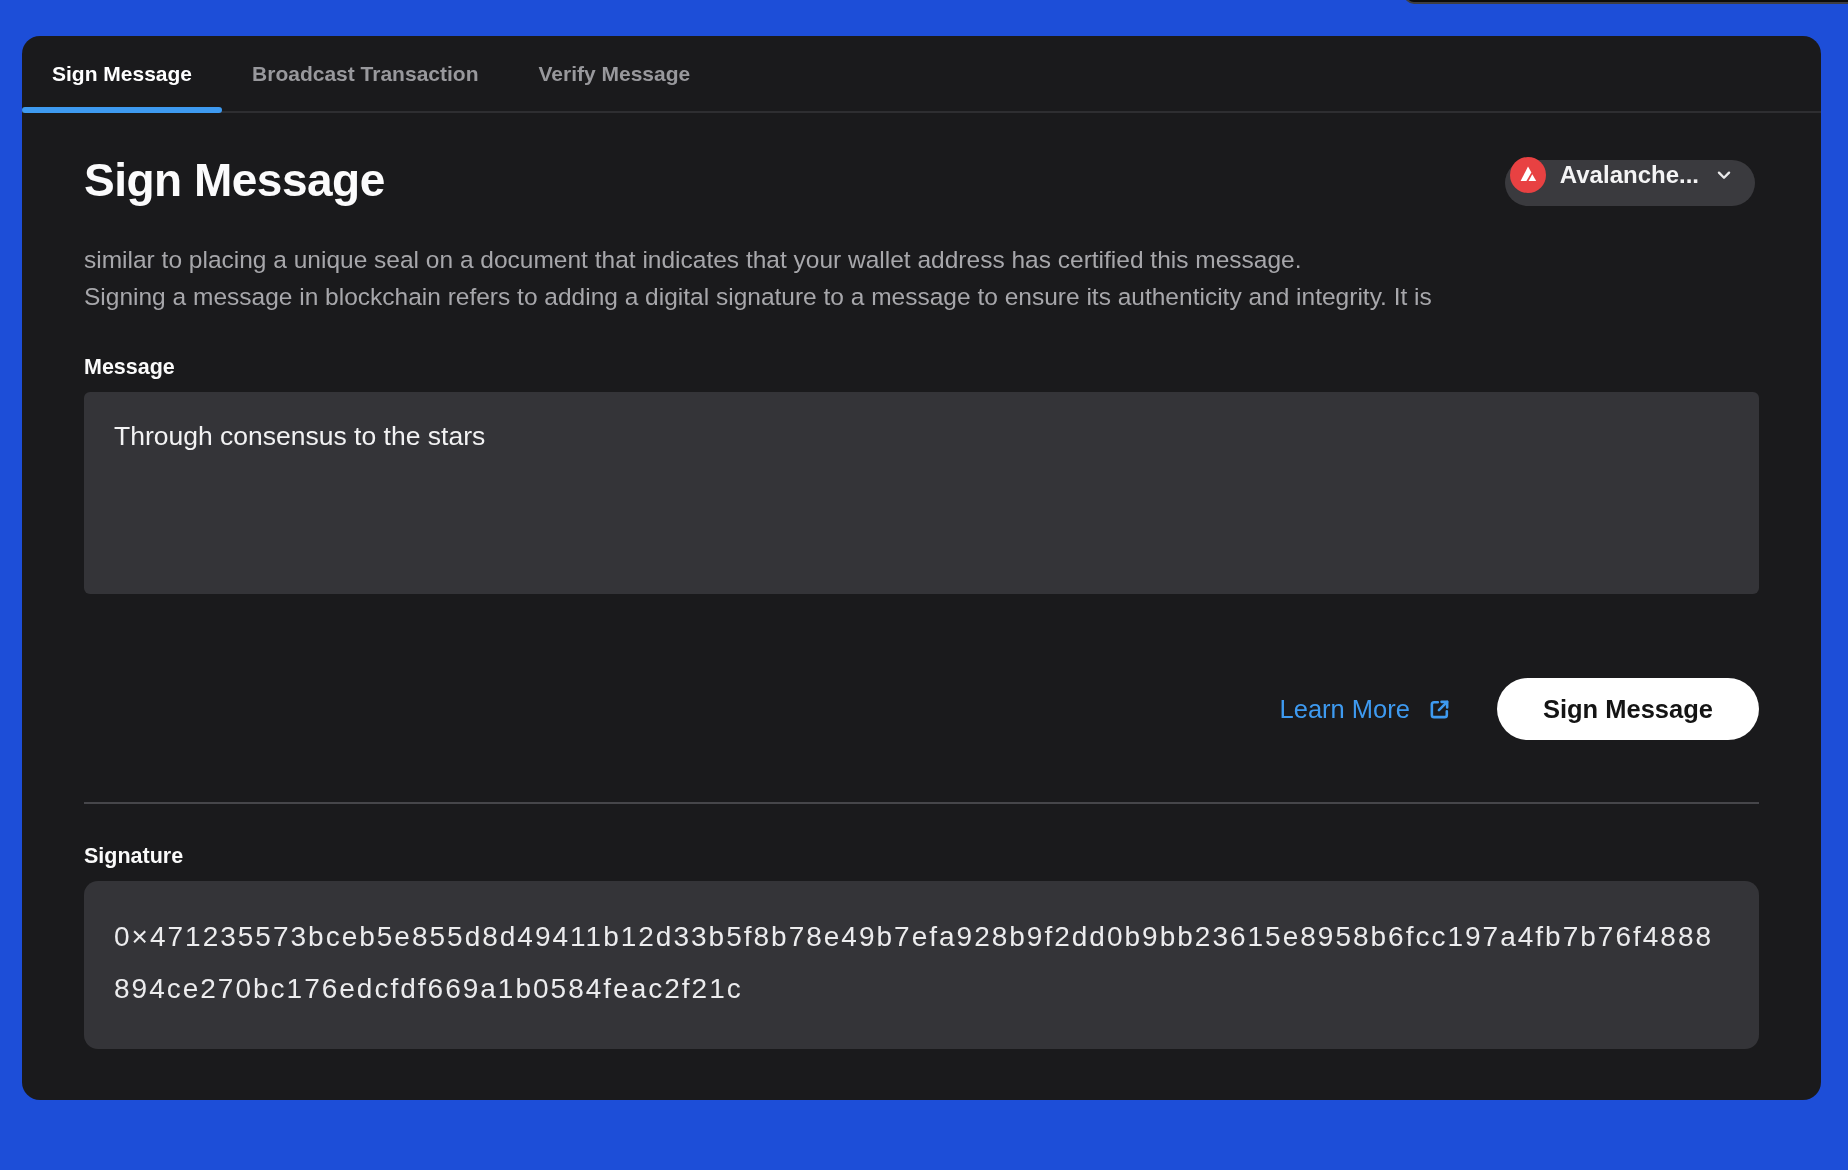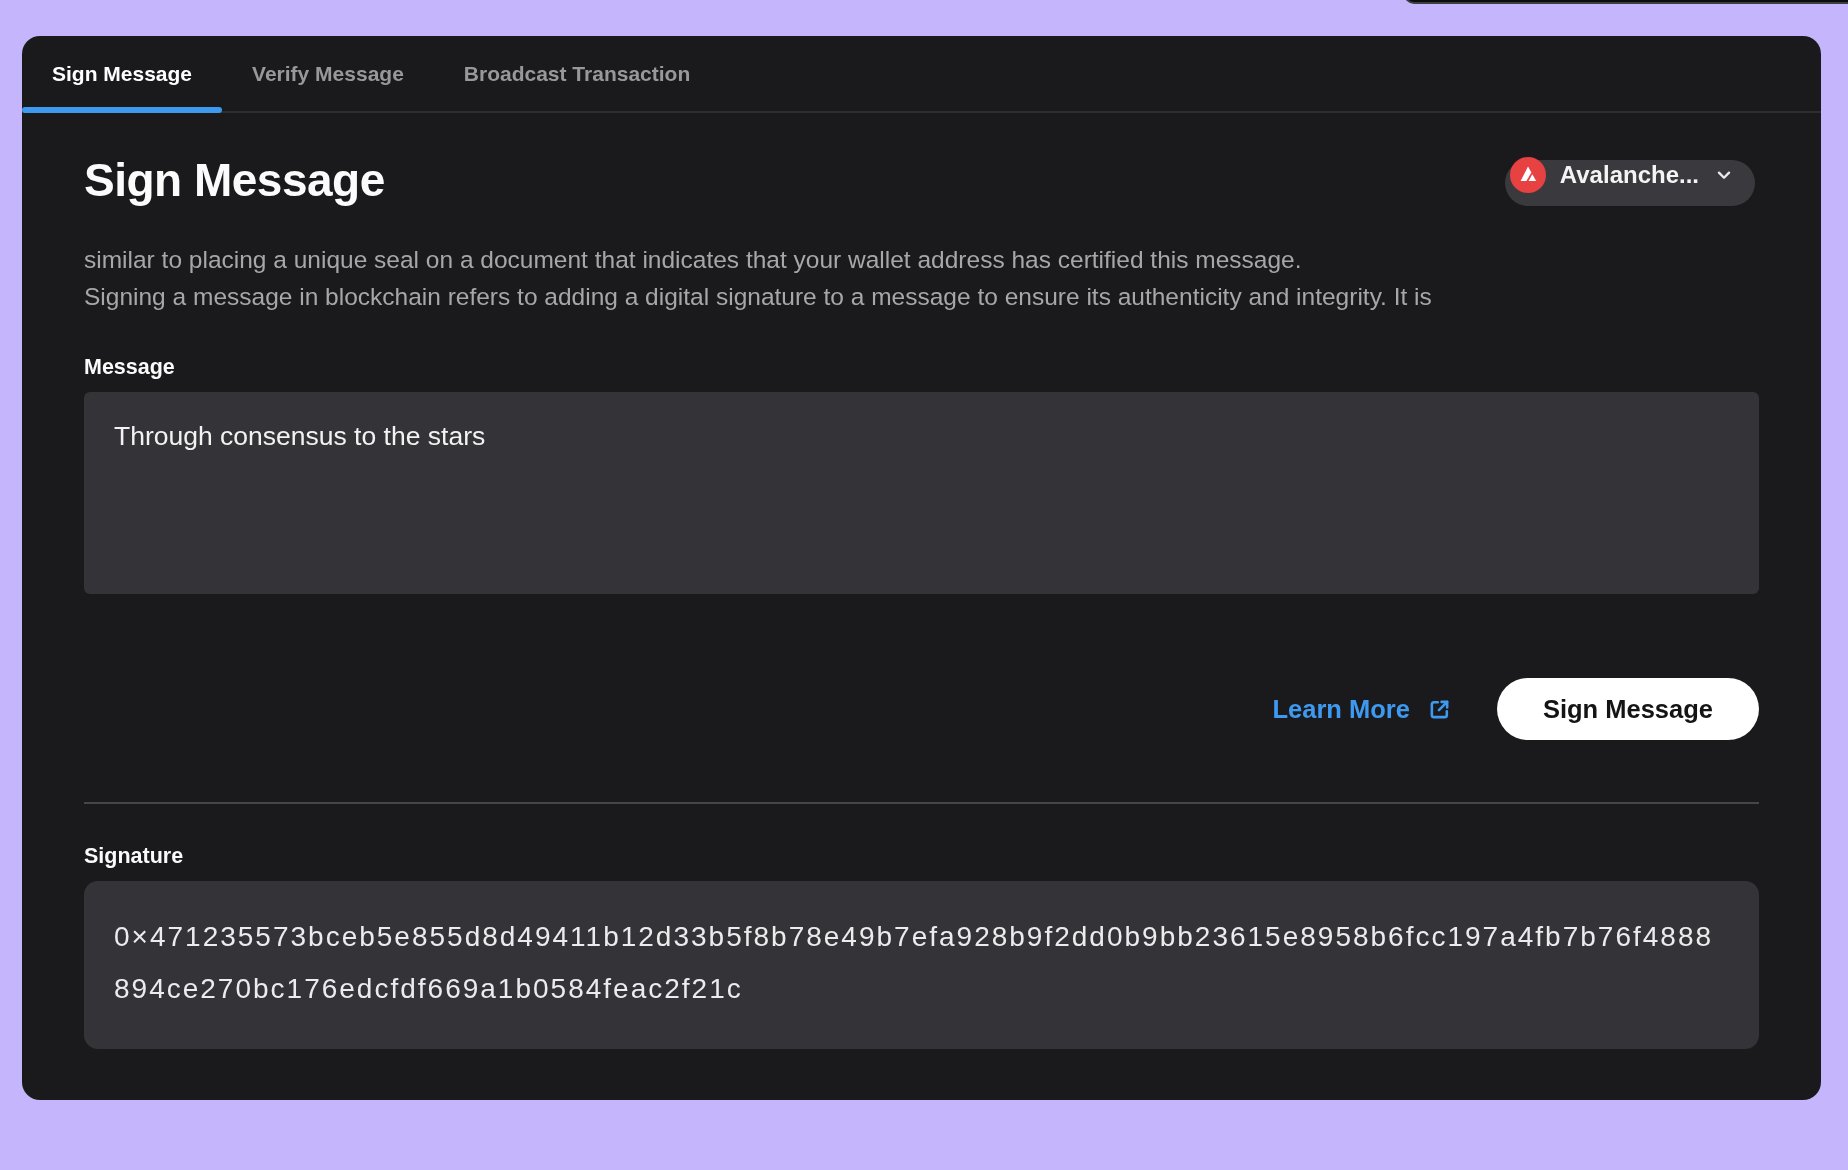--- a/index.html
+++ b/index.html
@@ -1,18 +1,18 @@
 <!DOCTYPE html>
 <html><head>
 <meta charset="utf-8">
 <style>
   * { margin: 0; padding: 0; box-sizing: border-box; }
   html, body { width: 1848px; height: 1170px; background: #0a0a0b; }
   body { font-family: "Liberation Sans", sans-serif; }
-  #screen { position: relative; width: 1848px; height: 1170px; overflow: hidden; background: #c4b5fd; }
+  #screen { position: relative; width: 1848px; height: 1170px; overflow: hidden; background: #1d4ed8; }
 
   
   .top-cutoff { position: absolute; top: -26px; left: 1404px; width: 470px; height: 30px;
     border: 2px solid #3e3e42; border-radius: 10px; background: #0c0c0d; }
 
   .card { position: absolute; left: 22px; top: 36px; width: 1799px; height: 1064px;
     background: #1a1a1c; border-radius: 18px; }
 
   
   .tabbar { display: flex; align-items: stretch; height: 77px; border-bottom: 2px solid #2e2e31; }
@@ -38,43 +38,43 @@
 
   .field-label { margin-top: 40px; font-size: 21.5px; font-weight: 700; color: #fafafa; }
 
   textarea.message-box { display: block; margin-top: 12px; width: 100%; height: 202px;
     background: #343438; border: none; outline: none; resize: none; border-radius: 6px;
     padding: 26px 30px; font-family: "Liberation Sans", sans-serif; font-size: 26.5px;
     color: #f2f2f3; line-height: 1.4; }
 
   .actions-row { margin-top: 84px; display: flex; align-items: center; justify-content: flex-end; gap: 44px; }
   .learn-more { display: flex; align-items: center; gap: 16px; color: #3e9af0;
-    font-size: 25.5px; font-weight: 700; cursor: pointer; text-decoration: none; }
+    font-size: 25.5px; font-weight: 400; cursor: pointer; text-decoration: none; }
   .sign-btn { height: 62px; padding: 0 46px; border: none; border-radius: 31px; background: #ffffff;
     color: #141414; font-family: "Liberation Sans", sans-serif; font-size: 25.5px; font-weight: 700; cursor: pointer; }
 
   .divider { margin-top: 62px; height: 2px; background: #46464a; border: none; }
 
   .signature-box { margin-top: 12px; background: #343438; border-radius: 14px;
     padding: 30px 30px 34px; font-size: 28px; letter-spacing: 2px; line-height: 52px;
     color: #ececee; word-break: break-all; }
 </style>
 </head>
 <body>
 
 <div id="screen">
 
   <div class="top-cutoff"></div>
 
   <div class="card">
 
     <div class="tabbar">
       <div class="tab active">Sign Message</div>
+      <div class="tab">Broadcast Transaction</div>
       <div class="tab">Verify Message</div>
-      <div class="tab">Broadcast Transaction</div>
     </div>
 
     <div class="network-pill">
       <span class="avax-badge">
         <svg width="24" height="24" viewBox="0 0 24 24">
           <path d="M12 3.6 L15.4 9.5 L10.4 18.1 L4.6 18.1 Z" fill="#ffffff"></path>
           <path d="M16.3 11.2 L20.2 18.1 L12.6 18.1 Z" fill="#ffffff"></path>
         </svg>
       </span>
       <span class="net-label">Avalanche...</span>

